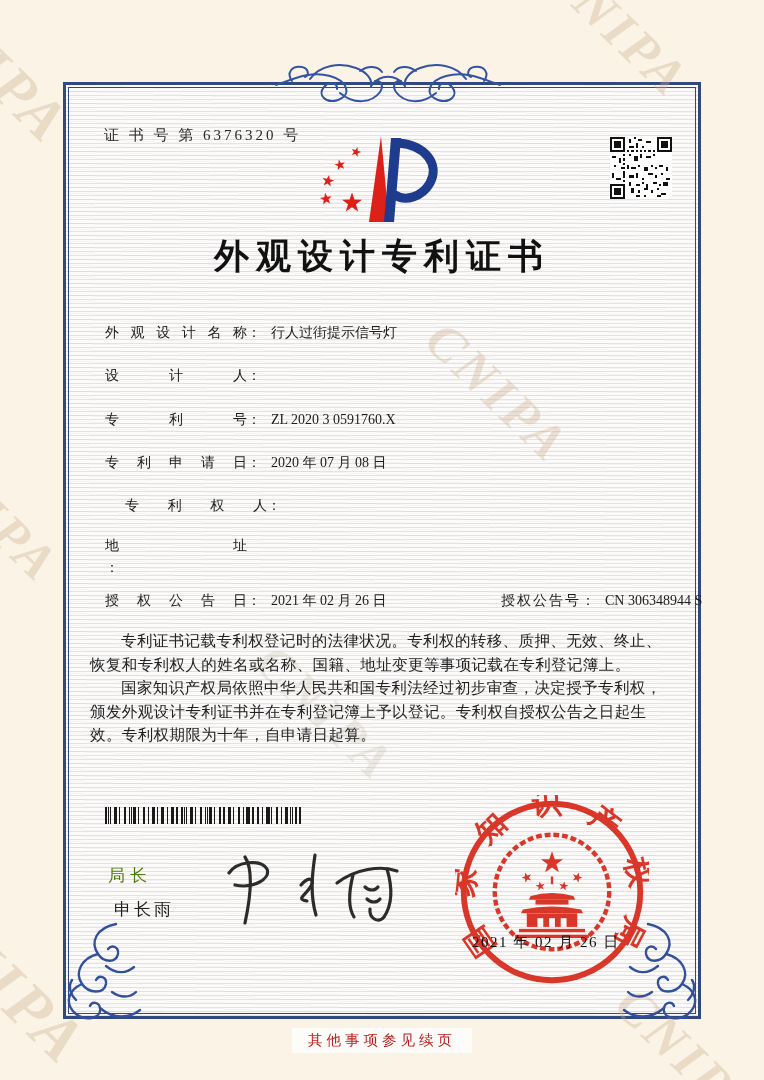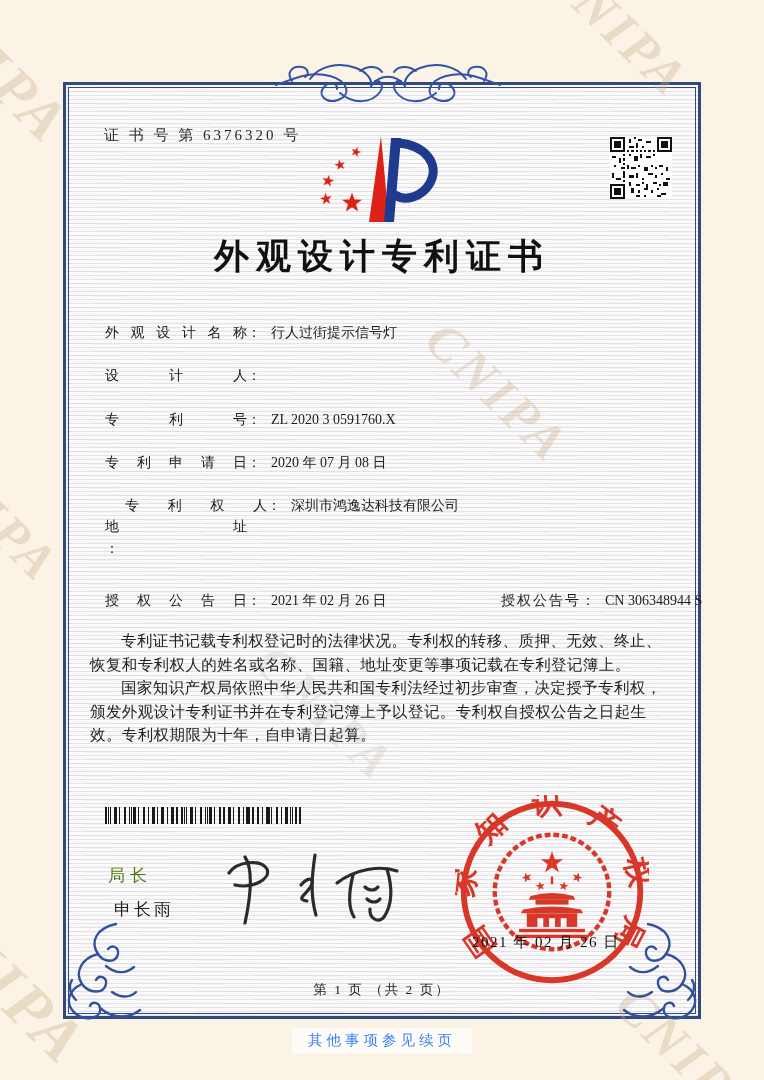--- a/index.html
+++ b/index.html
@@ -47,21 +47,21 @@
   .officer-name{position:absolute;left:114px;top:898px;font-size:17px;letter-spacing:3px;color:#222;z-index:3;}
 
   .sig{position:absolute;left:215px;top:843px;z-index:4;}
 
   .seal{position:absolute;left:455px;top:795px;z-index:3;opacity:.93;}
   .seal-date{position:absolute;left:472px;top:933px;font-size:15px;letter-spacing:1.5px;color:#111;z-index:5;white-space:nowrap;}
 
   .page-info{position:absolute;left:63px;top:981px;width:638px;text-align:center;font-size:13.5px;
              letter-spacing:2px;color:#222;z-index:3;}
   .cont-note{position:absolute;left:63px;top:1028px;width:638px;text-align:center;z-index:3;}
-  .cont-note span{display:inline-block;background:#fdfcf8;padding:3px 16px;font-size:14.5px;letter-spacing:4px;color:#3b82f6;}
+  .cont-note span{display:inline-block;background:#fdfcf8;padding:3px 16px;font-size:14.5px;letter-spacing:4px;color:#b91c1c;}
 
   .qr{position:absolute;left:610px;top:137px;z-index:3;}
   .logo{position:absolute;left:293px;top:130px;z-index:3;}
 </style>
 </head>
 <body>
 
 <div class="page">
 
   <span class="wm" style="left:-60px;top:-30px;font-size:60px;">CNIPA</span>
@@ -166,23 +166,22 @@
     <span class="val">ZL 2020 3 0591760.X</span>
   </div>
   <div class="row" style="top:452px;">
     <span class="lbl">专利申请日</span>
       <span class="colon">：</span>
     <span class="val">2020 年 07 月 08 日</span>
   </div>
   <div class="row" style="top:495px;margin-left:20px;">
     <span class="lbl">专利权人</span>
       <span class="colon">：</span>
-    <span class="val">深圳市鸿逸达科技有限公司</span>
-  </div>
-  <div class="row" style="top:516px;flex-direction:column;">
+  </div>
+  <div class="row" style="top:535px;flex-direction:column;">
     <span class="lbl">地址</span>
       <span class="colon">：</span>
   </div>
 
   <div class="row" style="top:590px;">
     <span class="lbl">授权公告日</span>
       <span class="colon">：</span>
     <span class="val" style="width:170px;">2021 年 02 月 26 日</span>
     <span class="grant-pair2">
       <span class="lbl2">授权公告号</span>
@@ -242,18 +241,17 @@
       </g>
       <g fill="#fcfbf9">
         <rect x="-15" y="27" width="6" height="9"></rect>
         <rect x="-3" y="27" width="6" height="9"></rect>
         <rect x="9" y="27" width="6" height="9"></rect>
       </g>
     </g>
   </svg>
   <div class="seal-date">2021 年 02 月 26 日</div>
 
-  <div class="page-info">第 1 页 （共 2 页）</div>
   <div class="cont-note">
     <span>其他事项参见续页</span>
   </div>
 
 </div>
 
 </body></html>

